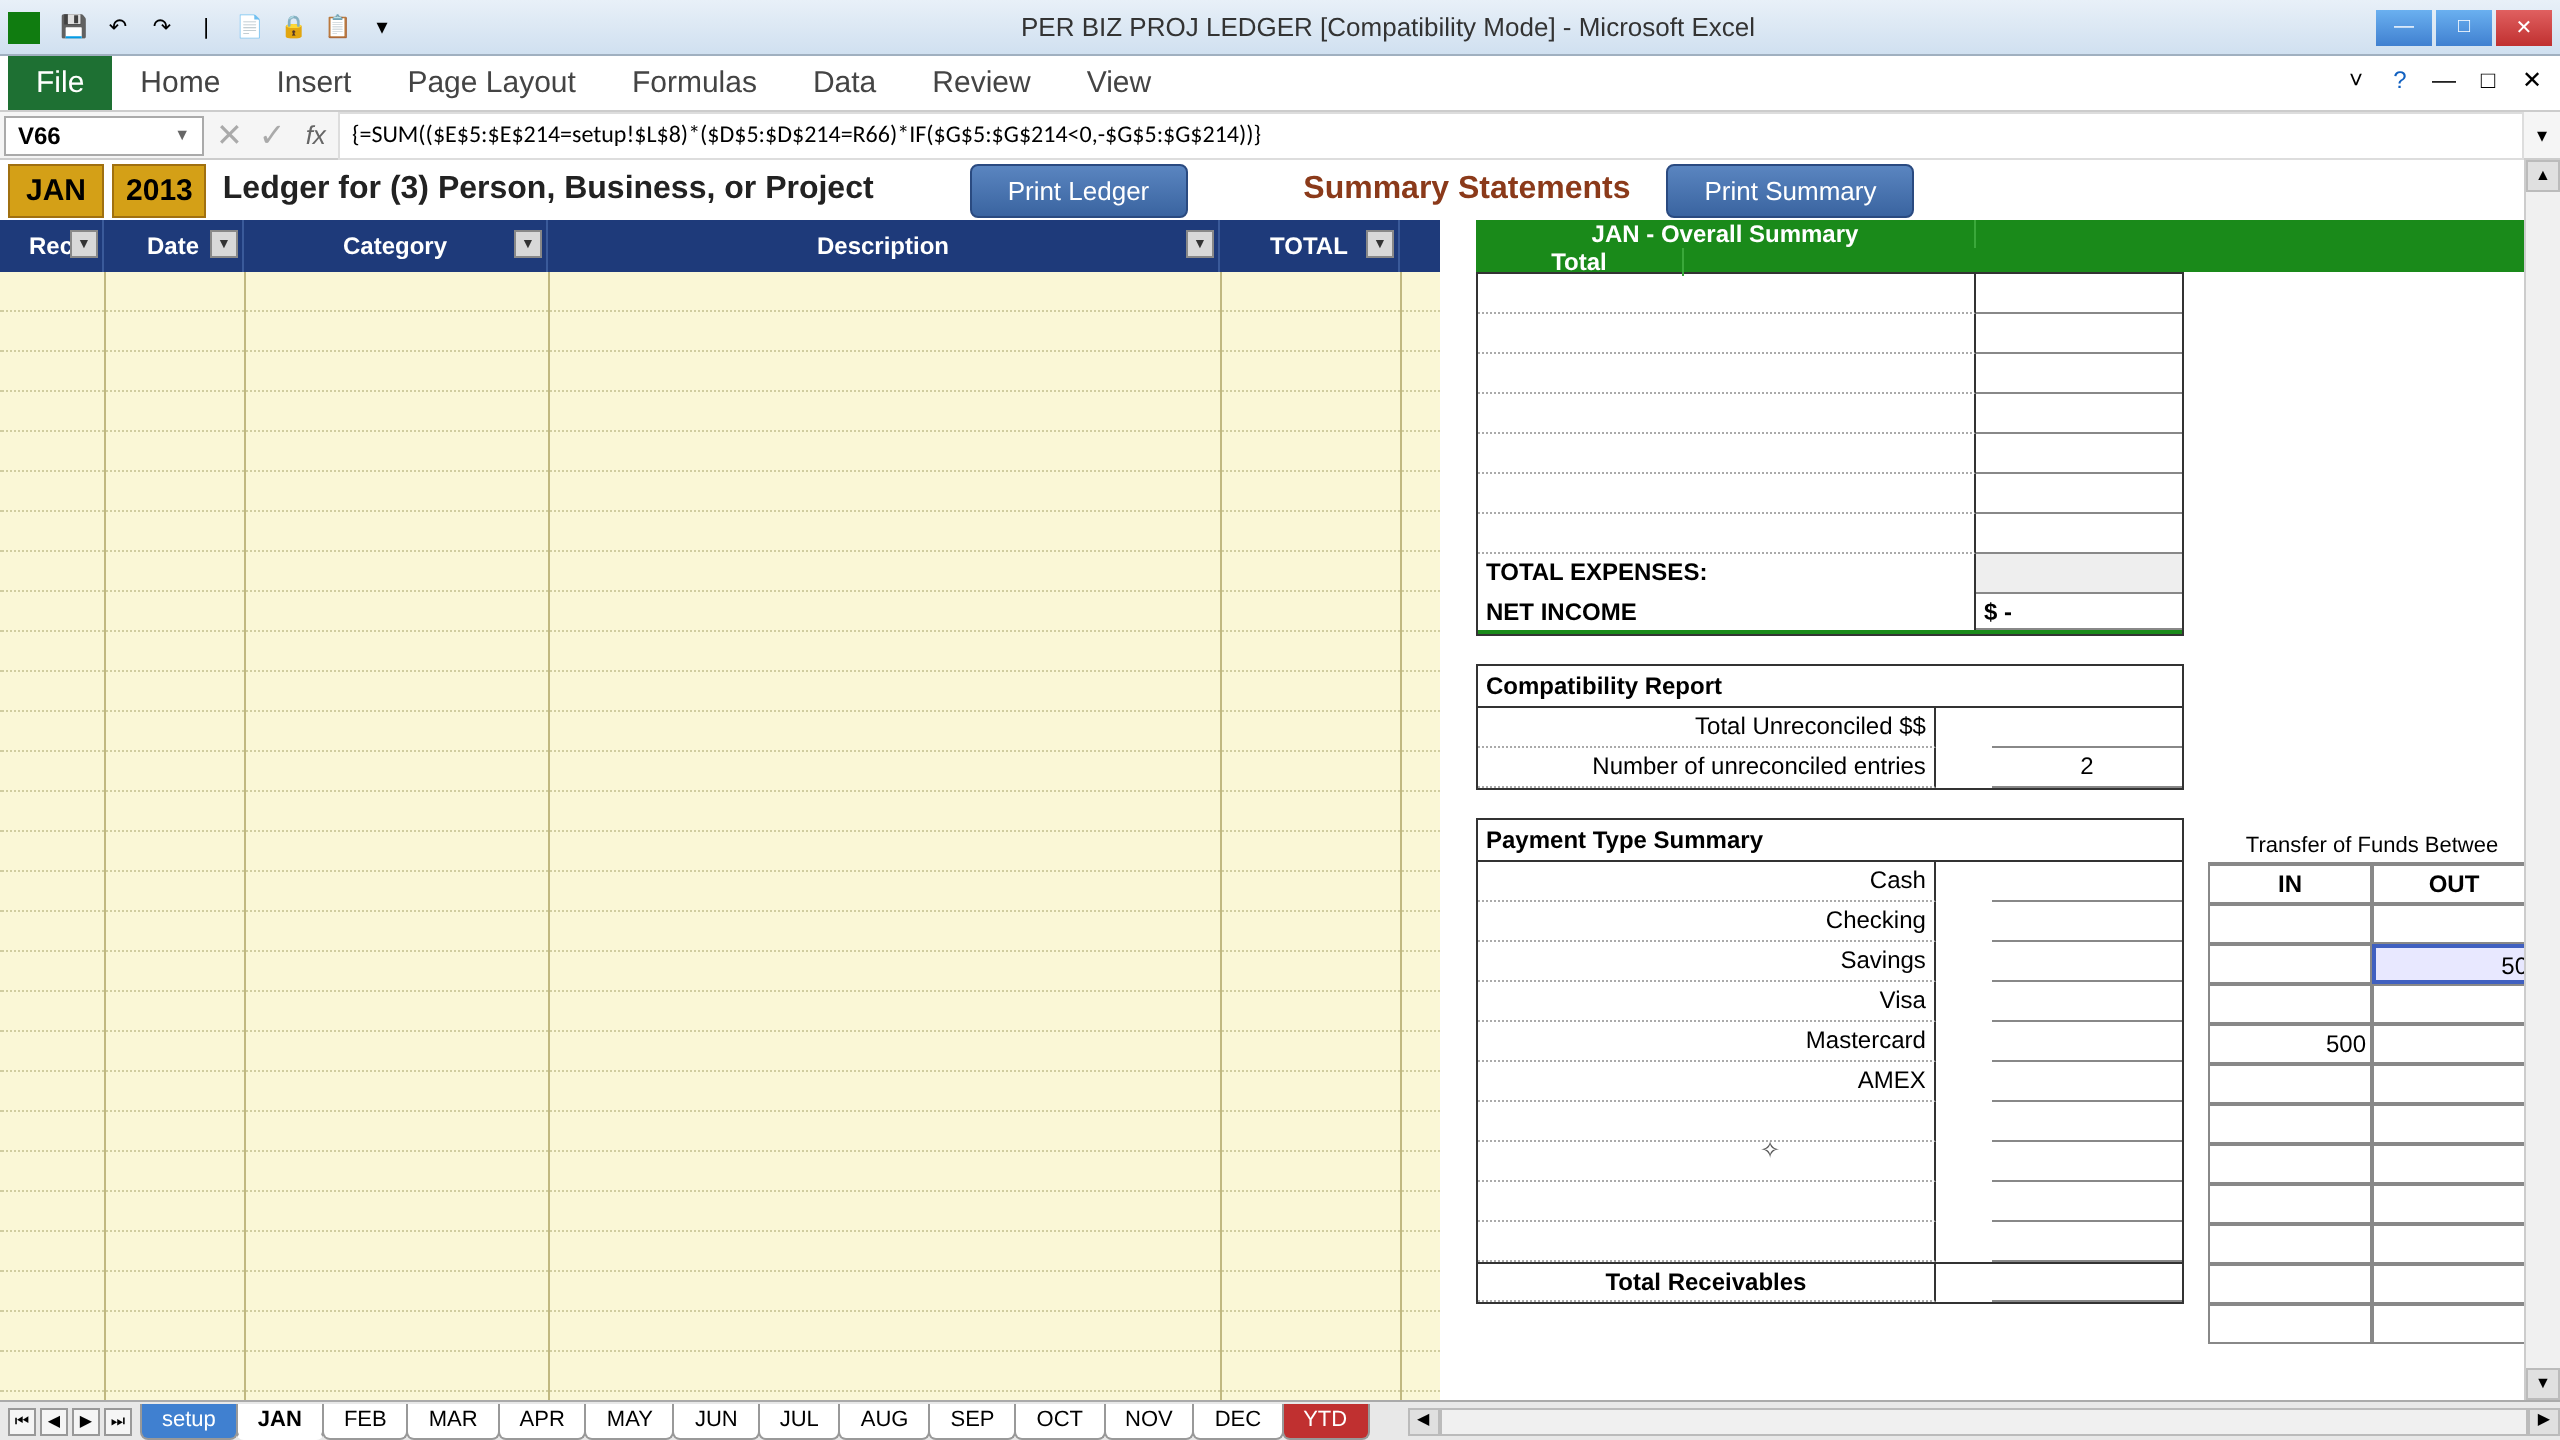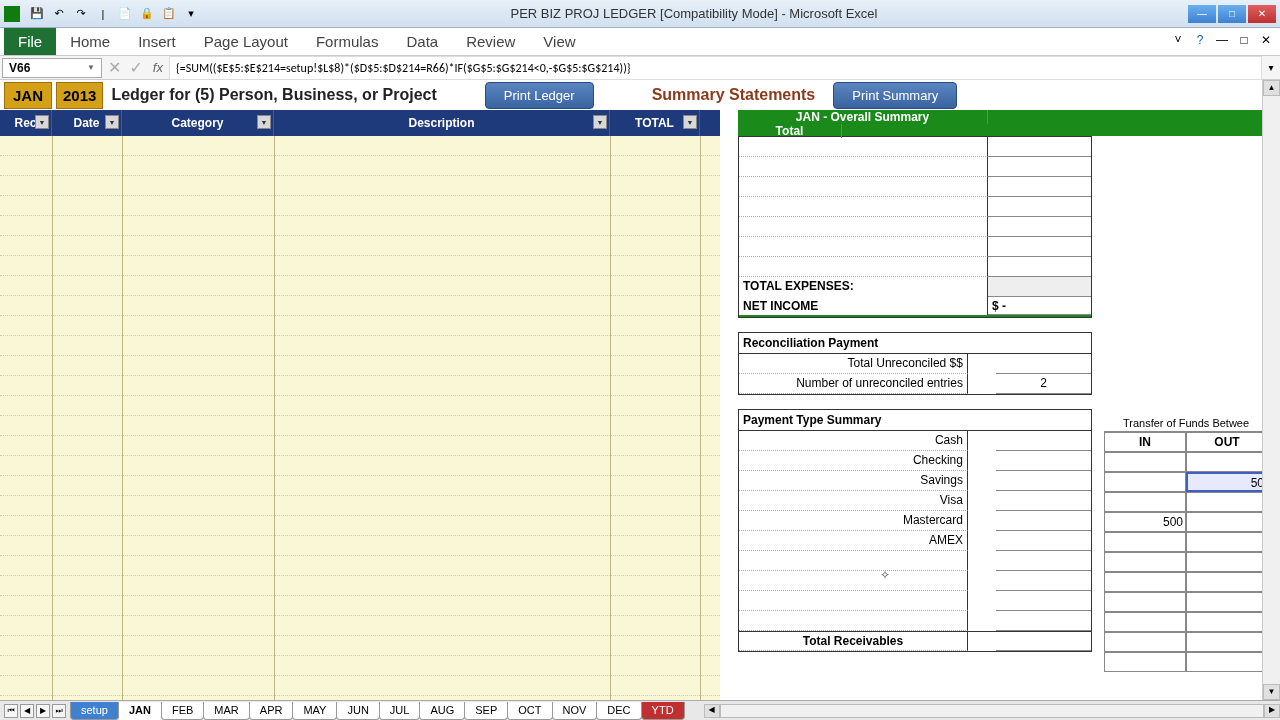--- a/index.html
+++ b/index.html
@@ -157,21 +157,21 @@
   <div class="formula-input">{=SUM(($E$5:$E$214=setup!$L$8)*($D$5:$D$214=R66)*IF($G$5:$G$214&lt;0,-$G$5:$G$214))}</div>
   <div class="formula-expand">▾</div>
 </div>
 
 <div class="sheet-area">
   <div class="sheet-content">
 
     <div class="ledger-top">
       <span class="month-badge">JAN</span>
       <span class="year-badge">2013</span>
-      <span class="ledger-title">Ledger for (5) Person, Business, or Project</span>
+      <span class="ledger-title">Ledger for (3) Person, Business, or Project</span>
       <div style="flex:0 0 40px;"></div>
       <div class="print-btn">Print Ledger</div>
       <div style="flex:0 0 50px;"></div>
       <span class="summary-title">Summary Statements</span>
       <div style="flex:0 0 10px;"></div>
       <div class="print-btn">Print Summary</div>
     </div>
 
     <div class="layout-row">
 
@@ -273,21 +273,21 @@
               <div class="sc1">TOTAL EXPENSES:</div>
               <div class="sc2" style="background:#eee;"></div>
             </div>
           <div class="sum-row bold greenbottom">
               <div class="sc1">NET INCOME</div>
               <div class="sc2" style="text-align:left;">$                    -</div>
             </div>
         </div>
 
         <div class="sum-block">
-          <div class="label-row">Reconciliation Payment</div>
+          <div class="label-row">Compatibility Report</div>
           <div class="data-row">
               <div class="dc1">Total Unreconciled $$</div>
               <div class="dc2"></div>
             </div>
           <div class="data-row">
               <div class="dc1">Number of unreconciled entries</div>
               <div class="dc2">2</div>
             </div>
         </div>
 

